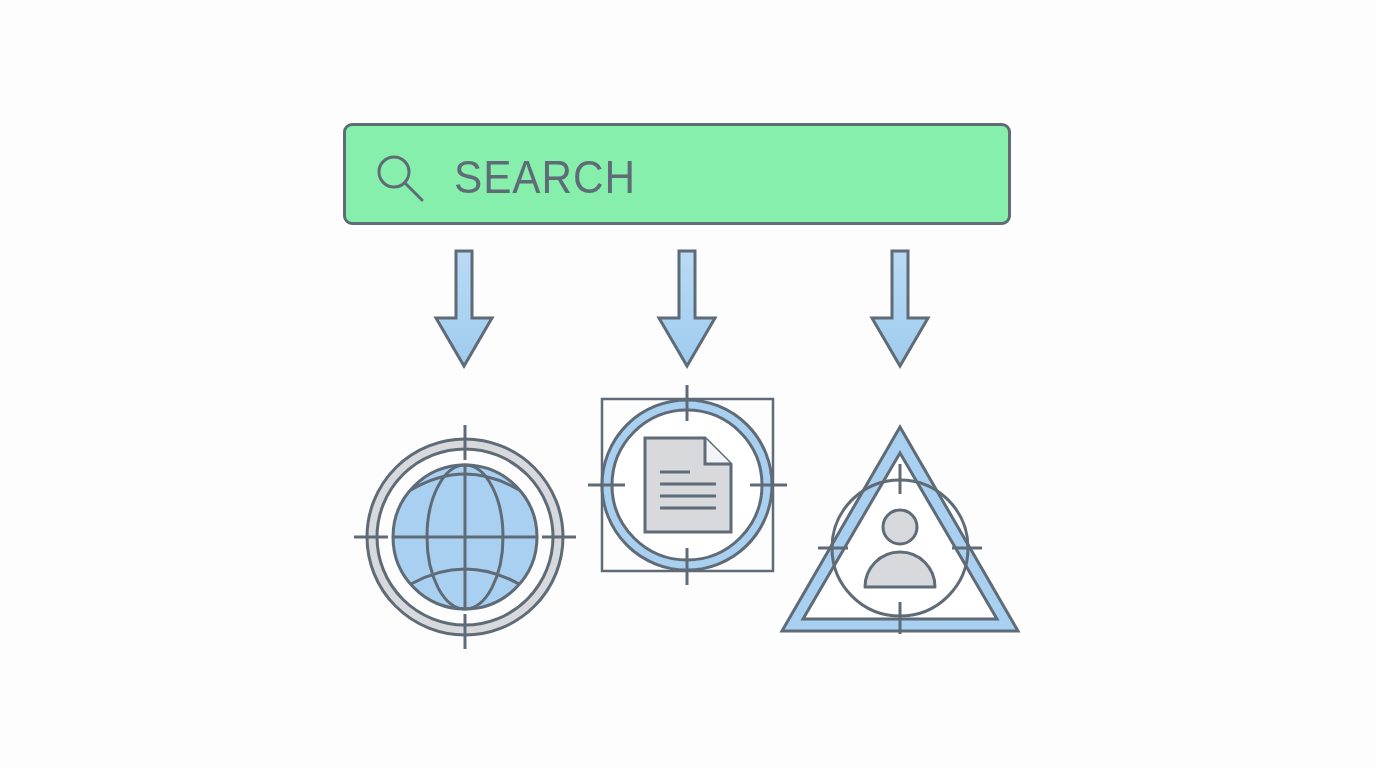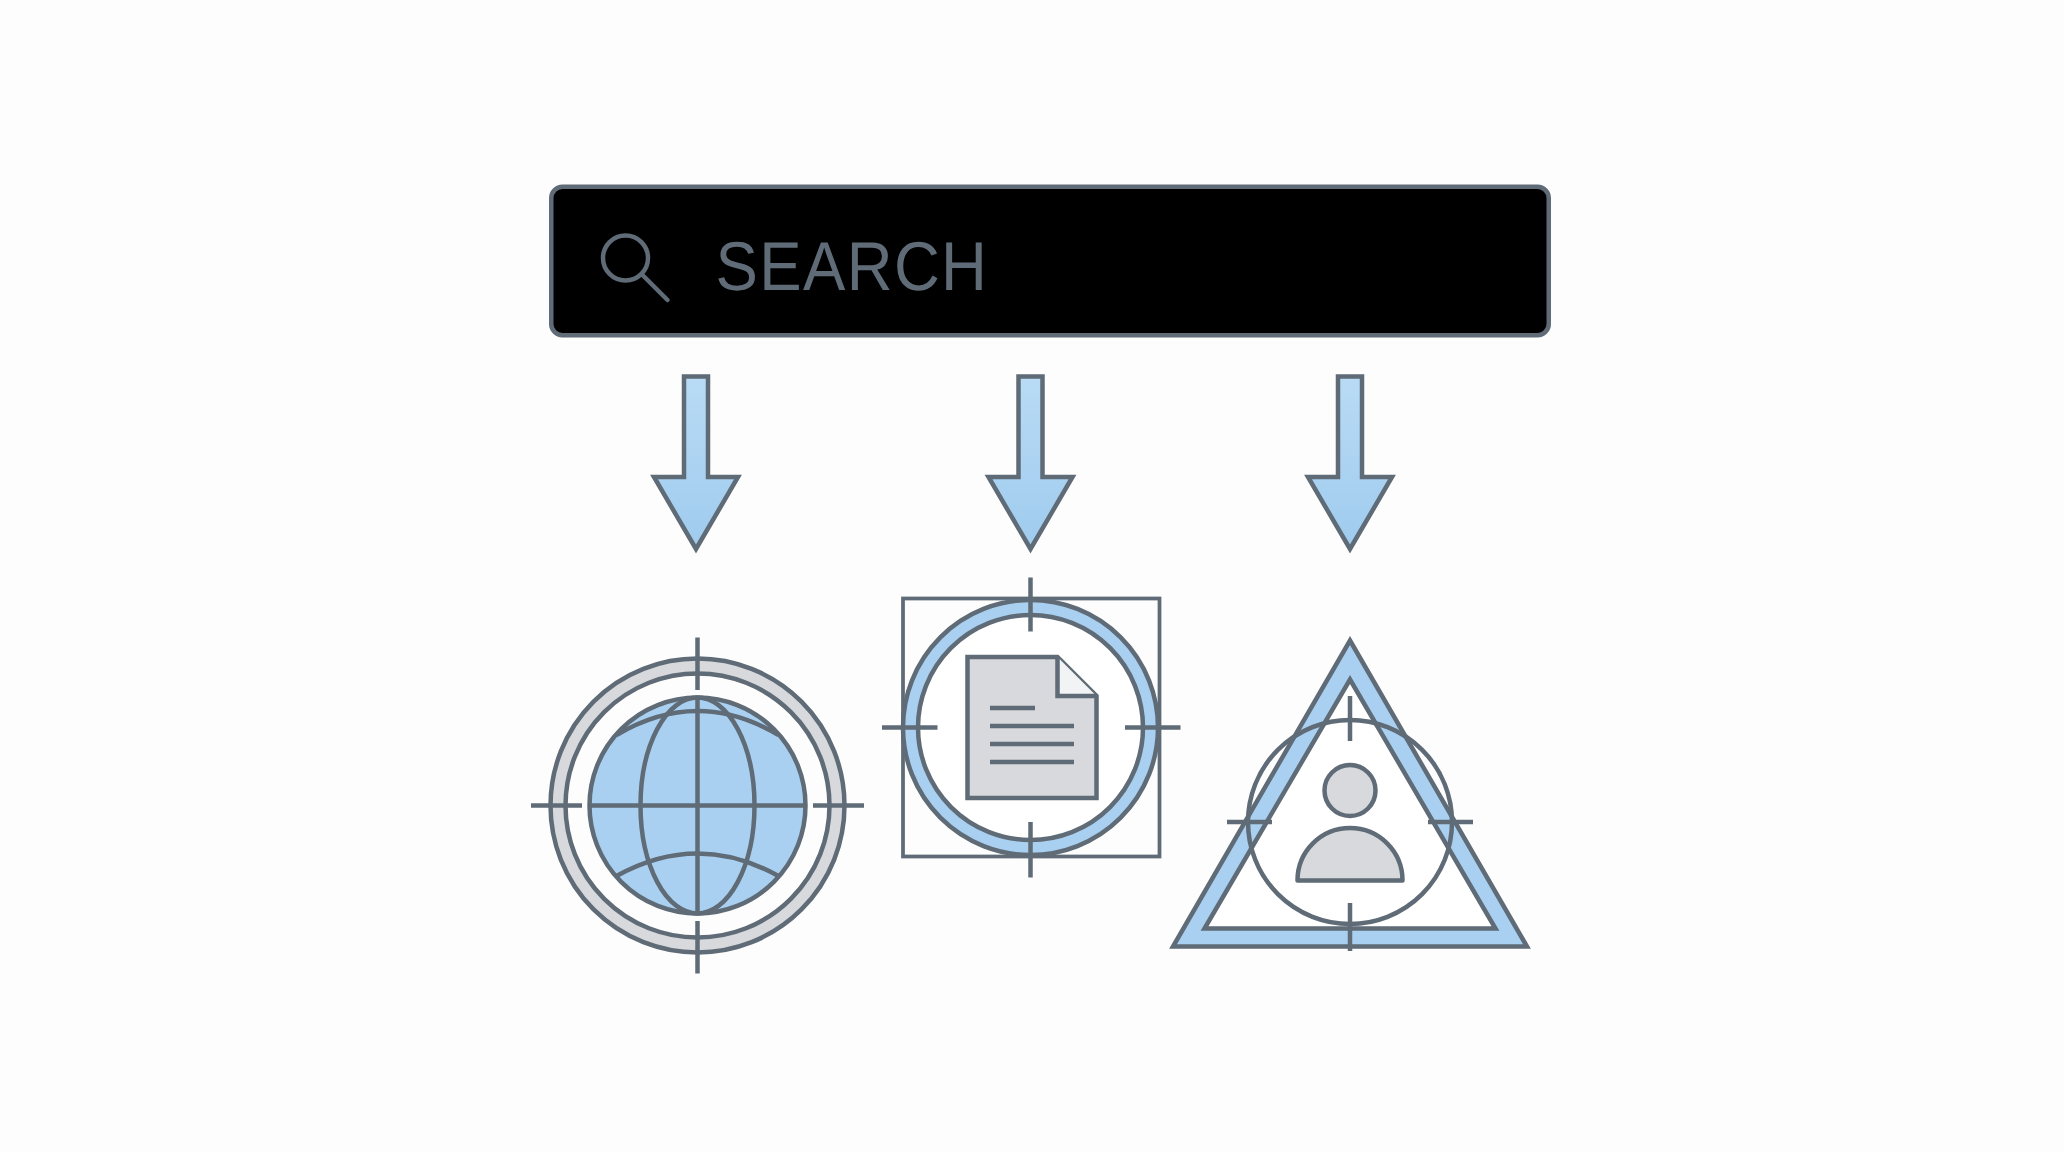--- a/index.html
+++ b/index.html
@@ -3,24 +3,24 @@
 <meta charset="utf-8">
 <style>
   html, body { margin: 0; padding: 0; }
   body {
     width: 1376px; height: 768px; overflow: hidden;
     background: #fdfdfd;
     position: relative;
     font-family: "Liberation Sans", "DejaVu Sans", sans-serif;
   }
   .search-bar {
-    position: absolute; left: 366px; top: 123px;
+    position: absolute; left: 343px; top: 123px;
     width: 662px; height: 96px;
     border: 3px solid #5f6b76; border-radius: 9px;
-    background: #000000;
+    background: #86efac;
     box-sizing: content-box;
   }
   .search-icon {
     position: absolute; left: 24px; top: 22px; width: 60px; height: 60px;
   }
   .search-label {
     position: absolute; left: 108px; top: 24px;
     font-size: 46px; color: #5f6b76; letter-spacing: 1px;
     font-family: "Liberation Sans", sans-serif;
     transform: scaleX(0.92); transform-origin: left center;

